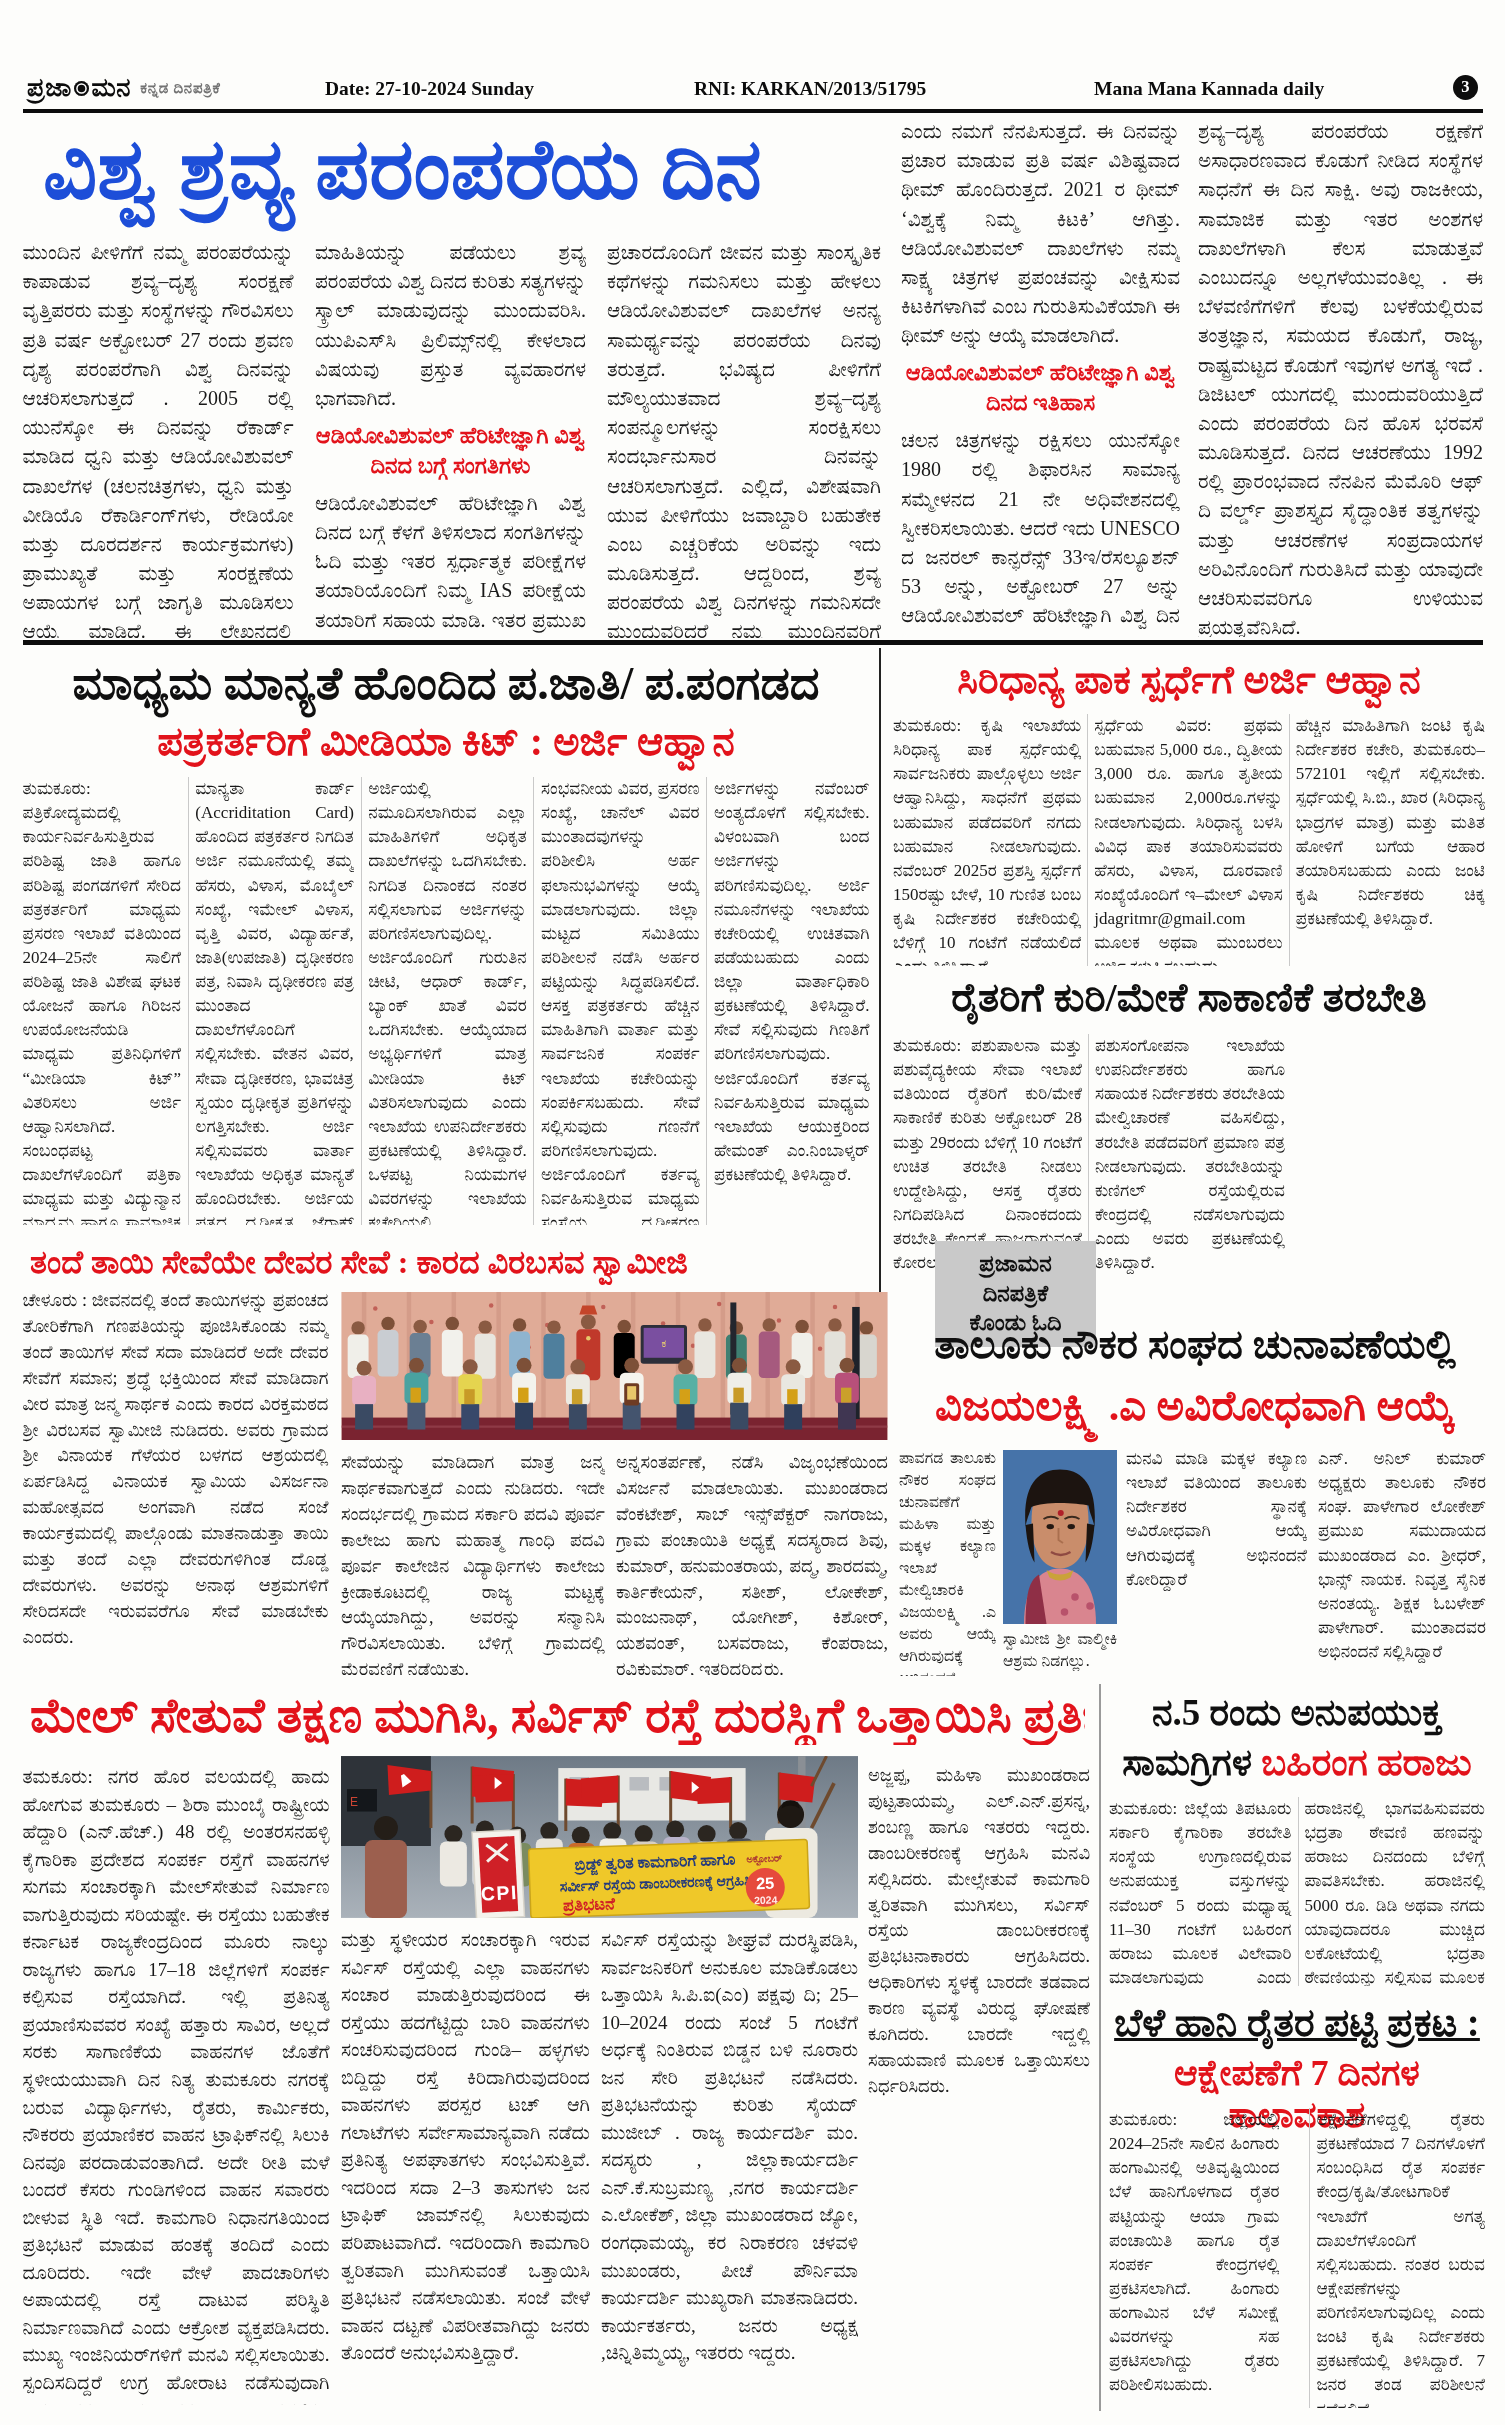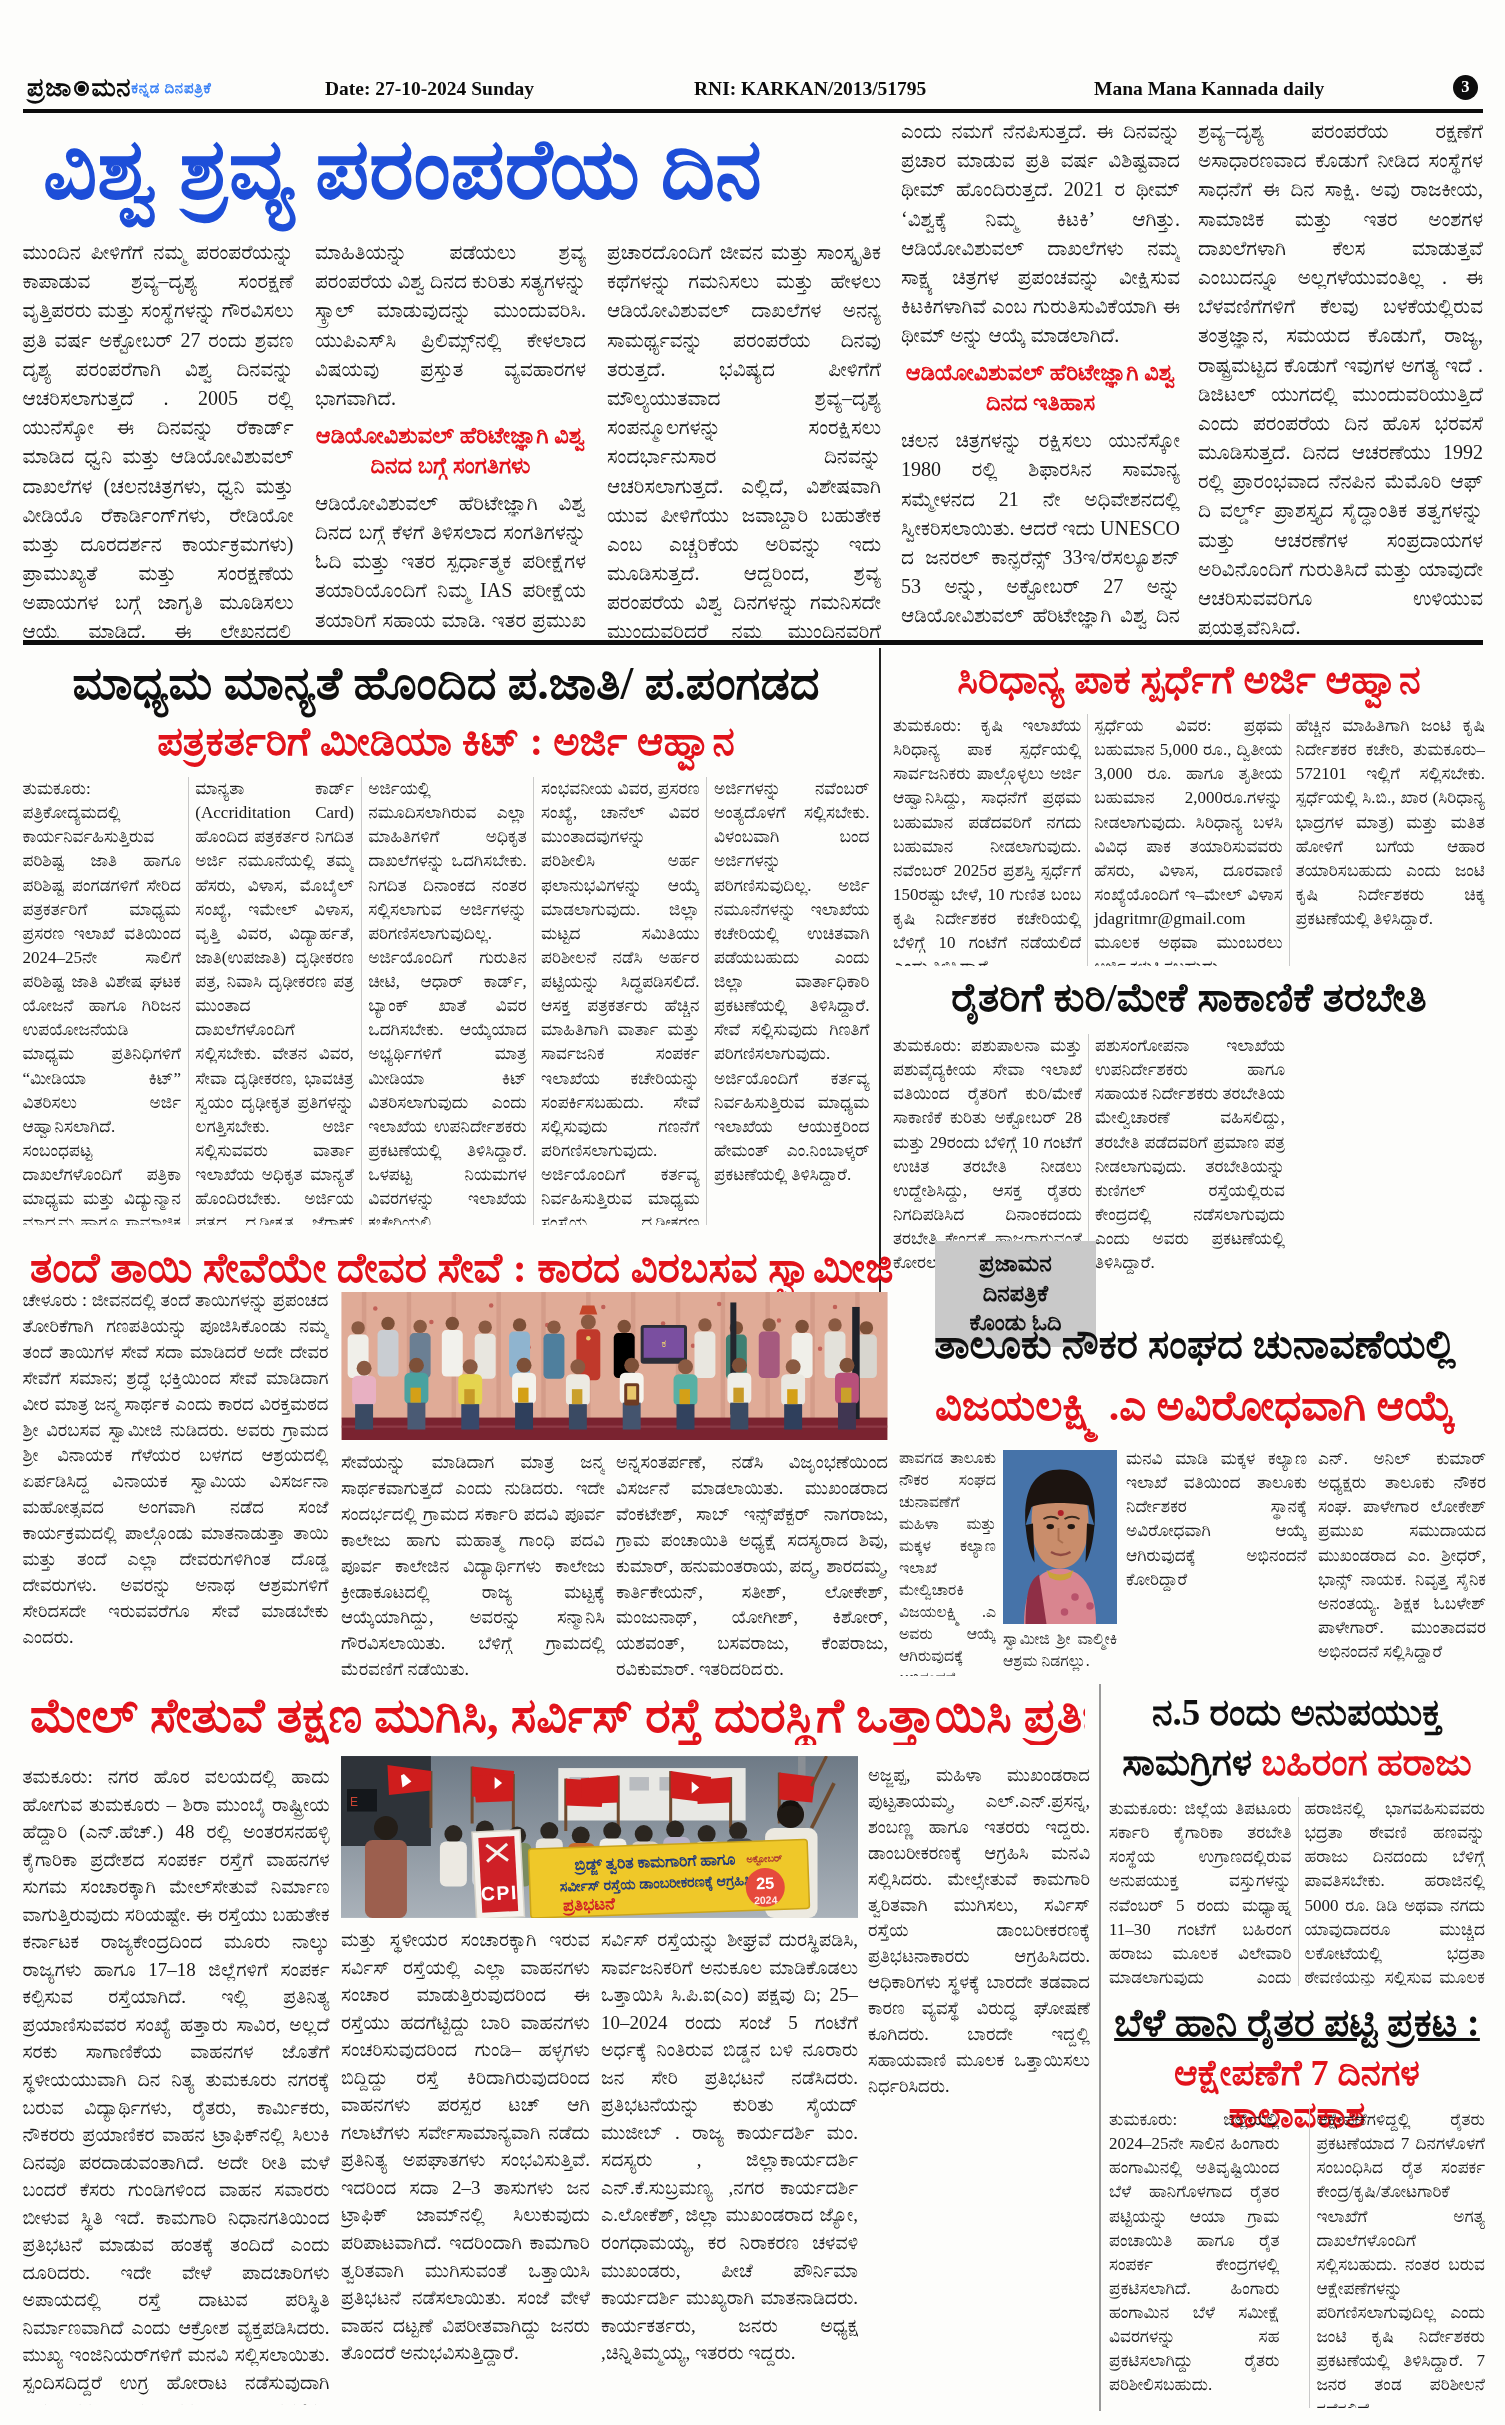--- a/index.html
+++ b/index.html
@@ -21,21 +21,21 @@
   .colrule{border-left:0.7px solid #c9c9c9;}
   .head-black{color:#101010;font-weight:bold;text-align:center;}
   .head-red{color:#e2131b;font-weight:bold;text-align:center;}
   .promo{background:#c9c9c9;color:#111;font-weight:bold;text-align:center;
          display:flex;flex-direction:column;justify-content:center;gap:4.5px;font-size:22.5px;line-height:1.1;}
   .badge{width:25.5px;height:25.5px;border-radius:50%;background:#0d0d0d;color:#fff;
          display:flex;align-items:center;justify-content:center;font-size:16.5px;font-weight:bold;}
   .logo-main{font-weight:bold;font-size:25.5px;letter-spacing:0.7px;color:#0c0c0c;display:flex;align-items:center;}
   .logo-emblem{display:inline-block;width:15px;height:15px;border-radius:50%;background:#0c0c0c;margin:0 2.2px;
                box-shadow:inset 0 0 0 2.2px #0c0c0c, inset 0 0 0 3.7px #ffffff;}
-  .logo-sub{font-size:15px;font-weight:bold;color:#3b82f6;}
+  .logo-sub{font-size:15px;font-weight:bold;margin-left:9px;color:#737373;}
   .hdr-item{font-size:19.5px;font-weight:bold;color:#0c0c0c;white-space:nowrap;}
   .lead-headline{font-weight:bold;color:#1d4ed8;font-size:84px;line-height:1.05;white-space:nowrap;}
 </style>
 </head>
 <body>
 
 <div class="page">
 
   <div class="abs" style="left:27px;top:73px;width:1451px;height:33px;">
     <div class="abs logo-main" style="left:0;top:0;">
@@ -95,21 +95,21 @@
     <div class="jtxt sz22 colrule" style="width:189px;margin-left:6px;padding-left:6px;">ಸ್ಪರ್ಧೆಯ ವಿವರ: ಪ್ರಥಮ ಬಹುಮಾನ 5,000 ರೂ., ದ್ವಿತೀಯ 3,000 ರೂ. ಹಾಗೂ ತೃತೀಯ ಬಹುಮಾನ 2,000ರೂ.ಗಳನ್ನು ನೀಡಲಾಗುವುದು. ಸಿರಿಧಾನ್ಯ ಬಳಸಿ ವಿವಿಧ ಪಾಕ ತಯಾರಿಸುವವರು ಹೆಸರು, ವಿಳಾಸ, ದೂರವಾಣಿ ಸಂಖ್ಯೆಯೊಂದಿಗೆ ಇ–ಮೇಲ್ ವಿಳಾಸ jdagritmr@gmail.com ಮೂಲಕ ಅಥವಾ ಮುಂಬರಲು ಅರ್ಜಿ ಕಳುಹಿಸಬಹುದು.</div>
     <div class="jtxt sz22 colrule" style="width:190px;margin-left:6px;padding-left:6px;">ಹೆಚ್ಚಿನ ಮಾಹಿತಿಗಾಗಿ ಜಂಟಿ ಕೃಷಿ ನಿರ್ದೇಶಕರ ಕಚೇರಿ, ತುಮಕೂರು–572101 ಇಲ್ಲಿಗೆ ಸಲ್ಲಿಸಬೇಕು. ಸ್ಪರ್ಧೆಯಲ್ಲಿ ಸಿ.ಬಿ., ಖಾರ (ಸಿರಿಧಾನ್ಯ ಭಾದ್ರಗಳ ಮಾತ್ರ) ಮತ್ತು ಮತಿತ ಹೋಳಿಗೆ ಬಗೆಯ ಆಹಾರ ತಯಾರಿಸಬಹುದು ಎಂದು ಜಂಟಿ ಕೃಷಿ ನಿರ್ದೇಶಕರು ಚಿಕ್ಕ ಪ್ರಕಟಣೆಯಲ್ಲಿ ತಿಳಿಸಿದ್ದಾರೆ.</div>
   </div>
 
   <div class="abs head-black" style="left:893px;top:974px;width:592px;font-size:40px;">ರೈತರಿಗೆ ಕುರಿ/ಮೇಕೆ ಸಾಕಾಣಿಕೆ ತರಬೇತಿ</div>
   <div class="abs" style="left:893px;top:1034px;width:592px;height:279px;display:flex;">
     <div class="jtxt sz22" style="width:189px;">ತುಮಕೂರು: ಪಶುಪಾಲನಾ ಮತ್ತು ಪಶುವೈದ್ಯಕೀಯ ಸೇವಾ ಇಲಾಖೆ ವತಿಯಿಂದ ರೈತರಿಗೆ ಕುರಿ/ಮೇಕೆ ಸಾಕಾಣಿಕೆ ಕುರಿತು ಅಕ್ಟೋಬರ್ 28 ಮತ್ತು 29ರಂದು ಬೆಳಿಗ್ಗೆ 10 ಗಂಟೆಗೆ ಉಚಿತ ತರಬೇತಿ ನೀಡಲು ಉದ್ದೇಶಿಸಿದ್ದು, ಆಸಕ್ತ ರೈತರು ನಿಗದಿಪಡಿಸಿದ ದಿನಾಂಕದಂದು ತರಬೇತಿ ಕೇಂದ್ರಕ್ಕೆ ಹಾಜರಾಗುವಂತೆ ಕೋರಲಾಗಿದೆ.</div>
     <div class="jtxt sz22 colrule" style="width:190px;margin-left:6px;padding-left:6px;">ಪಶುಸಂಗೋಪನಾ ಇಲಾಖೆಯ ಉಪನಿರ್ದೇಶಕರು ಹಾಗೂ ಸಹಾಯಕ ನಿರ್ದೇಶಕರು ತರಬೇತಿಯ ಮೇಲ್ವಿಚಾರಣೆ ವಹಿಸಲಿದ್ದು, ತರಬೇತಿ ಪಡೆದವರಿಗೆ ಪ್ರಮಾಣ ಪತ್ರ ನೀಡಲಾಗುವುದು. ತರಬೇತಿಯನ್ನು ಕುಣಿಗಲ್ ರಸ್ತೆಯಲ್ಲಿರುವ ಕೇಂದ್ರದಲ್ಲಿ ನಡೆಸಲಾಗುವುದು ಎಂದು ಅವರು ಪ್ರಕಟಣೆಯಲ್ಲಿ ತಿಳಿಸಿದ್ದಾರೆ.</div>
   </div>
 
-  <div class="abs head-red" style="left:30px;top:1244px;width:888px;font-size:42px;text-align:left;">ತಂದೆ ತಾಯಿ ಸೇವೆಯೇ ದೇವರ ಸೇವೆ : ಕಾರದ ವಿರಬಸವ ಸ್ವಾಮೀಜಿ</div>
+  <div class="abs head-red" style="left:30px;top:1244px;width:888px;font-size:32px;text-align:left;">ತಂದೆ ತಾಯಿ ಸೇವೆಯೇ ದೇವರ ಸೇವೆ : ಕಾರದ ವಿರಬಸವ ಸ್ವಾಮೀಜಿ</div>
 
   <div class="abs promo" style="left:935px;top:1241px;width:161px;height:106px;">
     <span>ಪ್ರಜಾಮನ</span>
     <span>ದಿನಪತ್ರಿಕೆ</span>
     <span>ಕೊಂಡು ಓದಿ</span>
   </div>
 
   <div class="abs jtxt sz24" style="left:22.5px;top:1288px;width:306px;height:387px;">ಚೇಳೂರು : ಜೀವನದಲ್ಲಿ ತಂದೆ ತಾಯಿಗಳನ್ನು ಪ್ರಪಂಚದ ತೋರಿಕೆಗಾಗಿ ಗಣಪತಿಯನ್ನು ಪೂಜಿಸಿಕೊಂಡು ನಮ್ಮ ತಂದೆ ತಾಯಿಗಳ ಸೇವೆ ಸದಾ ಮಾಡಿದರೆ ಅದೇ ದೇವರ ಸೇವೆಗೆ ಸಮಾನ; ಶ್ರದ್ಧೆ ಭಕ್ತಿಯಿಂದ ಸೇವೆ ಮಾಡಿದಾಗ ವೀರ ಮಾತ್ರ ಜನ್ಮ ಸಾರ್ಥಕ ಎಂದು ಕಾರದ ವಿರಕ್ತಮಠದ ಶ್ರೀ ವಿರಬಸವ ಸ್ವಾಮೀಜಿ ನುಡಿದರು. ಅವರು ಗ್ರಾಮದ ಶ್ರೀ ವಿನಾಯಕ ಗೆಳೆಯರ ಬಳಗದ ಆಶ್ರಯದಲ್ಲಿ ಏರ್ಪಡಿಸಿದ್ದ ವಿನಾಯಕ ಸ್ವಾಮಿಯ ವಿಸರ್ಜನಾ ಮಹೋತ್ಸವದ ಅಂಗವಾಗಿ ನಡೆದ ಸಂಜೆ ಕಾರ್ಯಕ್ರಮದಲ್ಲಿ ಪಾಲ್ಗೊಂಡು ಮಾತನಾಡುತ್ತಾ ತಾಯಿ ಮತ್ತು ತಂದೆ ಎಲ್ಲಾ ದೇವರುಗಳಿಗಿಂತ ದೊಡ್ಡ ದೇವರುಗಳು. ಅವರನ್ನು ಅನಾಥ ಆಶ್ರಮಗಳಿಗೆ ಸೇರಿದಸದೇ ಇರುವವರೆಗೂ ಸೇವೆ ಮಾಡಬೇಕು ಎಂದರು.</div>
 
   <svg class="abs" style="left:341px;top:1292px;" width="547" height="148" viewBox="0 0 730 198">

